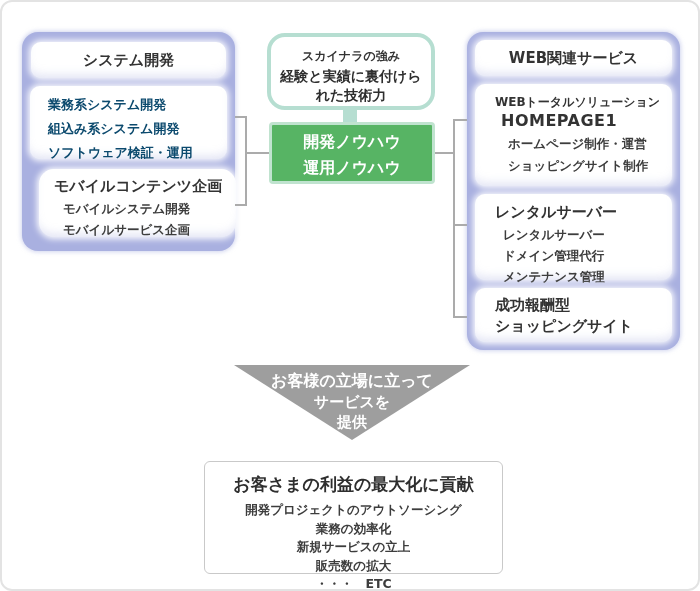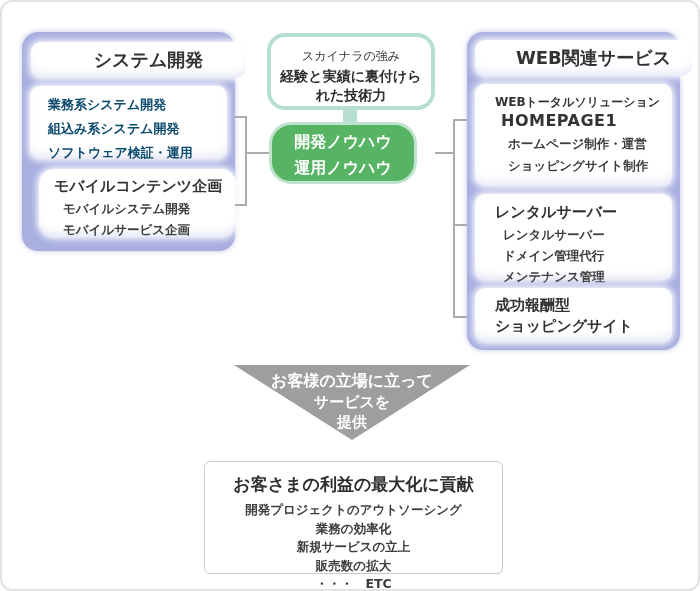--- a/index.html
+++ b/index.html
@@ -14,21 +14,21 @@
     box-shadow:0 0 4px 1px rgba(169,176,224,.55);
   }
   .panel-left{left:20px;top:30px;width:213px;height:219px;}
   .panel-right{left:465px;top:30px;width:213px;height:318px;}
   .white-box{
     position:absolute;background:#fff;border-radius:10px;
     box-shadow:0 0 6px 2px rgba(255,255,255,.95),
                inset 0 -8px 10px -5px rgba(169,176,224,.35);
   }
   .panel-title-box{
-    text-align:center;font-weight:bold;font-size:18px;color:#333;padding-left:20px;
+    text-align:center;font-weight:bold;font-size:15px;color:#333;
   }
   
   .lp-title{left:9px;top:10px;width:195px;height:36px;line-height:36px;}
   .lp-box1{left:8px;top:54px;width:197px;height:73px;}
   .lp-box1 .line{padding-left:18px;font-size:13px;font-weight:bold;line-height:24px;color:#0c4a6e;}
   .lp-box1 .pad{height:7px;}
   .lp-box2{left:17px;top:137px;width:197px;height:68px;border-radius:15px;}
   .lp-box2 .head{padding:8px 0 2px 15px;font-size:15px;font-weight:bold;color:#333;}
   .lp-box2 .line{padding-left:24px;font-size:12.5px;font-weight:600;line-height:21px;color:#3d3d3d;}
   
@@ -41,26 +41,26 @@
   .rp-box2 .head{padding:9px 0 2px 20px;font-size:15px;font-weight:bold;color:#333;}
   .rp-box2 .line{padding-left:28px;font-size:12.5px;font-weight:600;line-height:21px;color:#3d3d3d;}
   .rp-box3{left:8px;top:256px;width:197px;height:54px;}
   .rp-box3 .head-line{padding-left:20px;font-size:15px;font-weight:bold;line-height:21px;color:#333;}
   .rp-box3 .pad{height:7px;}
   
   .strength-box{
     position:absolute;left:265px;top:31px;width:168px;height:77px;box-sizing:border-box;
     background:#fff;border:4px solid #b6ded1;border-radius:18px;text-align:center;
   }
-  .strength-box .sub{margin-top:11px;font-size:12px;font-weight:400;color:#333;}
+  .strength-box .sub{margin-top:11px;font-size:12px;font-weight:700;color:#333;}
   .strength-box .title{margin:2px 4px 0 4px;font-size:14px;font-weight:bold;line-height:19px;color:#2e2e2e;}
   .mint-connector{position:absolute;left:341px;top:104px;width:14px;height:20px;background:#b6ded1;}
   .knowhow-box{
-    position:absolute;left:267px;top:120px;width:148px;height:62px;box-sizing:border-box;
-    background:#57b464;border:3px solid #c0e3cf;border-radius:22px;
+    position:absolute;left:267px;top:120px;width:166px;height:62px;box-sizing:border-box;
+    background:#57b464;border:3px solid #c0e3cf;border-radius:4px;
     text-align:center;color:#fff;font-weight:bold;font-size:16px;
   }
   .knowhow-box .kline{line-height:26px;}
   .knowhow-box .pad{height:4px;}
   
   .conn{position:absolute;background:#ababab;}
   
   .triangle{
     position:absolute;left:232px;top:363px;width:236px;height:75px;background:#9e9e9e;
     -webkit-clip-path:polygon(0 0,100% 0,50% 100%);clip-path:polygon(0 0,100% 0,50% 100%);

